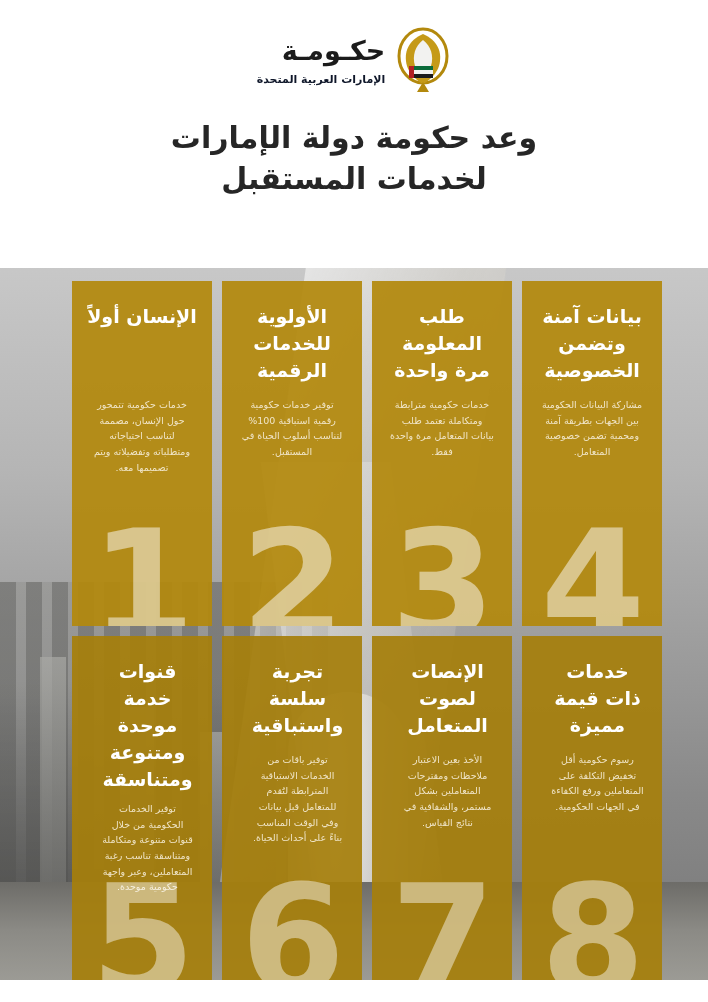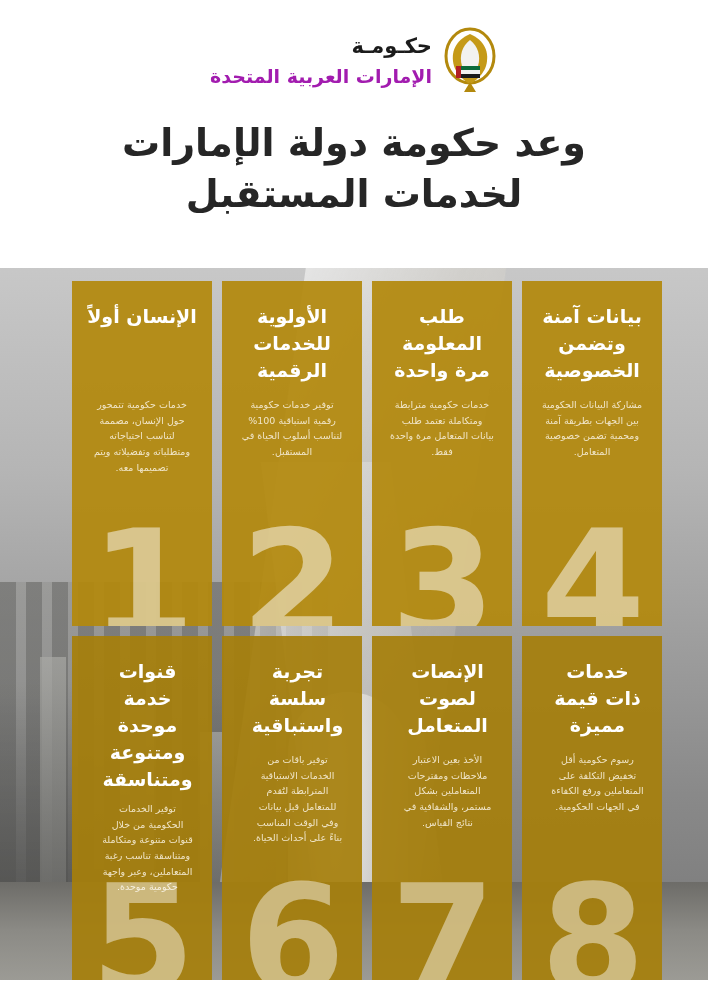--- a/index.html
+++ b/index.html
@@ -35,37 +35,37 @@
     width: 56px; height: 70px;
     position: relative;
     flex: 0 0 auto;
   }
   .emblem svg { display: block; }
   .logo-text {
     text-align: right;
     line-height: 1.15;
   }
   .logo-text .l1 {
-    font-size: 21px;
+    font-size: 27px;
     font-weight: bold;
     color: #1b1b1b;
     letter-spacing: 1px;
   }
   .logo-text .l2 {
-    font-size: 19px;
-    font-weight: bold;
-    color: #a21caf;
+    font-size: 11px;
+    font-weight: bold;
+    color: #0f172a;
     margin-top: 8px;
   }
   .main-title {
     text-align: center;
     margin-top: 22px;
     color: #262626;
     font-weight: bold;
-    font-size: 38px;
+    font-size: 30px;
     line-height: 1.35;
     letter-spacing: 0.5px;
     padding: 0 28px;
   }
   .main-title .tl2 { display: block; }
 
   
   .photo {
     position: absolute;
     top: 262px; left: 0;

